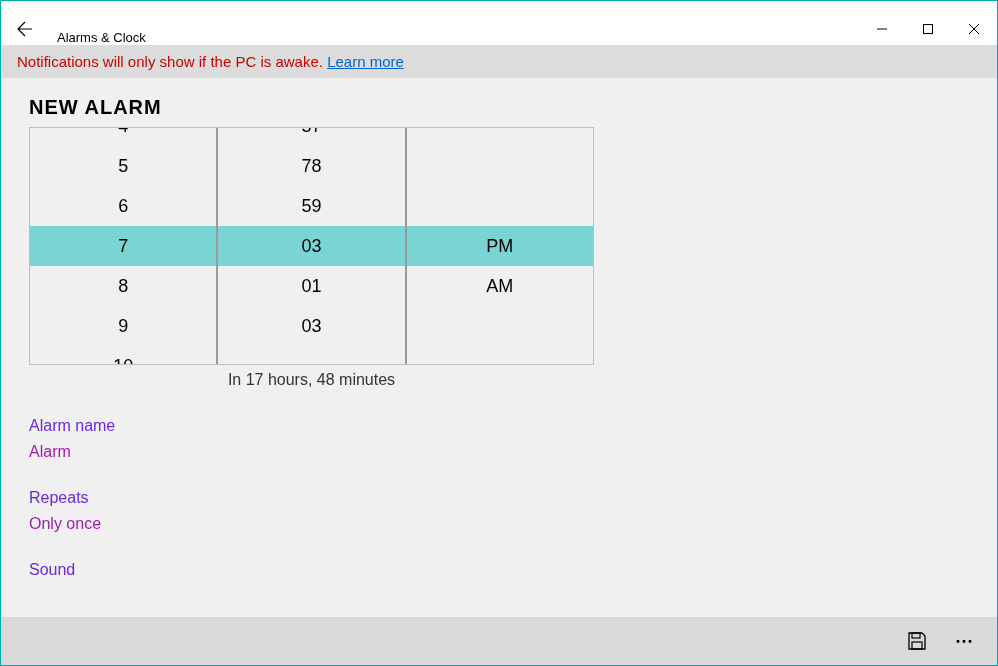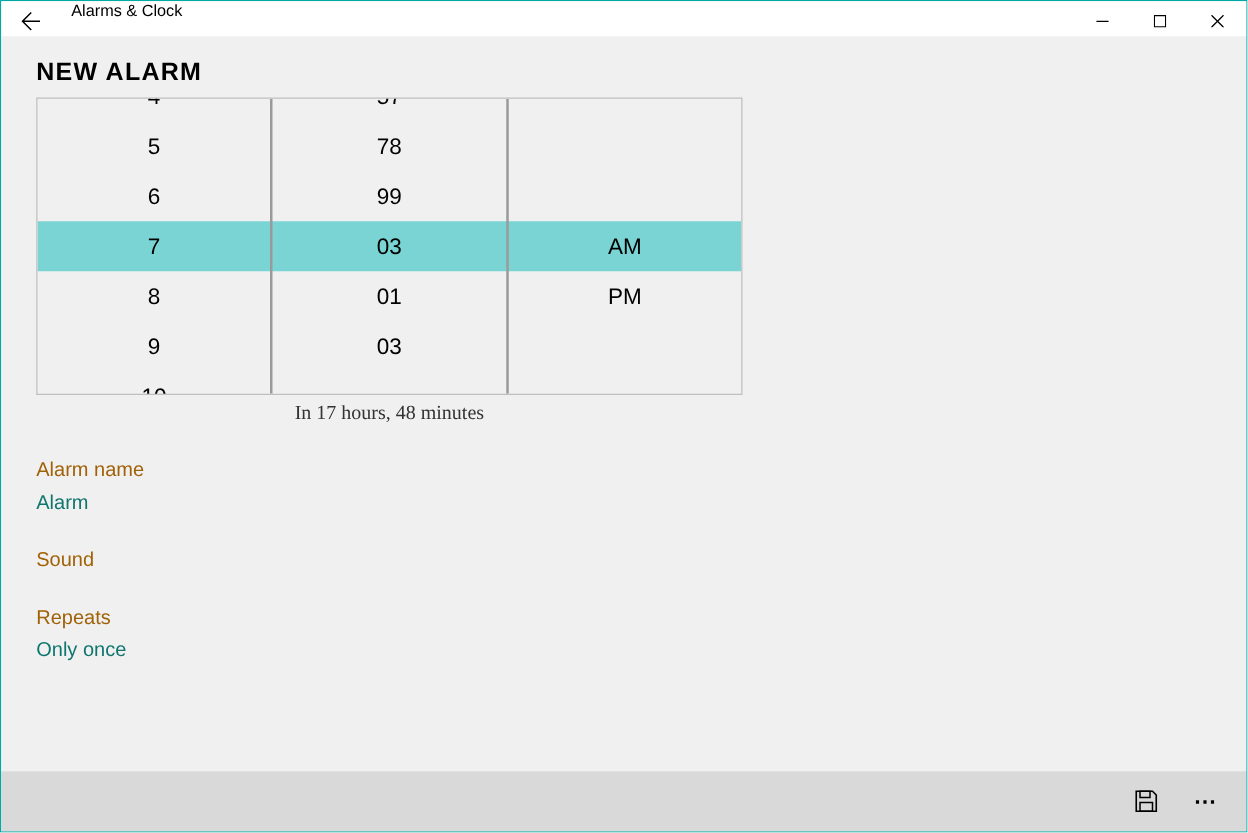--- a/index.html
+++ b/index.html
@@ -1,39 +1,39 @@
 <!DOCTYPE html>
 <html><head>
   <meta charset="utf-8">
   <style>
     * { margin: 0; padding: 0; box-sizing: border-box; font-family: "Segoe UI", sans-serif; }
     html, body { width: 998px; height: 666px; overflow: hidden; background: #f0f0f0; }
     .window { width: 100%; height: 100%; border: 1px solid #00a9a3; display: flex; flex-direction: column; background: #fff; }
-    .titlebar { height: 28px; display: flex; align-items: flex-start; background: #fff; }
+    .titlebar { height: 44px; display: flex; align-items: flex-end; background: #fff; }
     .back-btn { width: 48px; height: 32px; display: flex; align-items: center; justify-content: center; cursor: pointer; }
     .back-btn svg { width: 16px; height: 16px; }
     .title { font-size: 13px; color: #000; margin-left: 8px; }
     .spacer { flex: 1; }
     .win-controls { display: flex; }
     .win-btn { width: 46px; height: 32px; display: flex; align-items: center; justify-content: center; cursor: pointer; }
     .win-btn svg { width: 10px; height: 10px; }
     .notice-bar { background: #dcdcdc; padding: 8px 16px; font-size: 15px; color: #c50500; }
     .notice-bar a { color: #0066cc; text-decoration: underline; cursor: pointer; }
     .content { flex: 1; padding: 18px 28px 16px 28px; overflow: hidden; background: #f0f0f0; }
     .page-heading { font-size: 20px; font-weight: 700; letter-spacing: 1px; margin-bottom: 8px; color: #000; }
     .time-picker { border: 1px solid #bfbfbf; width: 565px; height: 238px; background: #f0f0f0; position: relative; overflow: hidden; display: flex; }
     .tp-col { flex: 1; position: relative; }
     .tp-col + .tp-col { border-left: 2px solid #9a9a9a; }
     .tp-highlight { position: absolute; top: 98px; left: 0; right: 0; height: 40px; background: #7ad4d4; z-index: 0; pointer-events: none; }
     .tp-scroller { position: absolute; left: 0; right: 0; display: flex; flex-direction: column; z-index: 1; }
     .tp-item { height: 40px; line-height: 40px; text-align: center; font-size: 18px; color: #000; cursor: pointer; }
-    .countdown { width: 565px; text-align: center; font-size: 16px; color: #333; margin-top: 6px; font-family: Liberation Serif, serif; }
+    .countdown { width: 565px; text-align: center; font-size: 16px; color: #333; margin-top: 6px; }
     .field-group { margin-top: 28px; }
-    .field-label { font-size: 16px; color: #a16207; }
-    .field-value { font-size: 16px; color: #0f766e; margin-top: 8px; cursor: pointer; }
+    .field-label { font-size: 16px; color: #6d28d9; }
+    .field-value { font-size: 16px; color: #a21caf; margin-top: 8px; cursor: pointer; }
     .commandbar { height: 48px; background: #d9d9d9; display: flex; align-items: center; justify-content: flex-end; padding-right: 8px; }
     .cmd-btn { width: 48px; height: 48px; display: flex; align-items: center; justify-content: center; cursor: pointer; }
     .cmd-btn svg { width: 20px; height: 20px; }
     .more-dots { font-size: 18px; letter-spacing: 2px; font-weight: bold; }
   </style>
 </head>
 <body>
 
 <div class="window">
 
@@ -57,20 +57,23 @@
           </svg>
       </div>
       <div class="win-btn close">
         <svg viewBox="0 0 10 10">
             <path d="M0 0 L10 10 M10 0 L0 10" stroke="#000" stroke-width="1"></path>
           </svg>
       </div>
     </div>
   </div>
 
+  <div class="notice-bar">
+    <span>Notifications will only show if the PC is awake. </span><a>Learn more</a>
+  </div>
 
   <div class="content">
     <div class="page-heading">NEW ALARM</div>
 
     <div class="time-picker">
       <div class="tp-highlight"></div>
       <div class="tp-col">
         <div class="tp-scroller" id="hour-scroller" style="top: -22px;">
             <div class="tp-item">4</div>
             <div class="tp-item">5</div>
@@ -78,48 +81,48 @@
             <div class="tp-item">7</div>
             <div class="tp-item">8</div>
             <div class="tp-item">9</div>
             <div class="tp-item">10</div>
           </div>
       </div>
       <div class="tp-col">
         <div class="tp-scroller" id="minute-scroller" style="top: -22px;">
             <div class="tp-item">57</div>
             <div class="tp-item">78</div>
-            <div class="tp-item">99</div>
+            <div class="tp-item">59</div>
             <div class="tp-item">03</div>
             <div class="tp-item">01</div>
             <div class="tp-item">03</div>
           </div>
       </div>
       <div class="tp-col">
         <div class="tp-scroller" id="period-scroller" style="top: 98px;">
+            <div class="tp-item">PM</div>
             <div class="tp-item">AM</div>
-            <div class="tp-item">PM</div>
           </div>
       </div>
     </div>
 
     <div class="countdown">In 17 hours, 48 minutes</div>
 
     <div class="field-group">
       <div class="field-label">Alarm name</div>
       <div class="field-value">Alarm</div>
     </div>
 
     <div class="field-group">
-      <div class="field-label">Sound</div>
+      <div class="field-label">Repeats</div>
+      <div class="field-value">Only once</div>
     </div>
 
     <div class="field-group">
-      <div class="field-label">Repeats</div>
-      <div class="field-value">Only once</div>
+      <div class="field-label">Sound</div>
     </div>
   </div>
 
   <div class="commandbar">
     <div class="cmd-btn">
       <svg viewBox="0 0 20 20">
         <path d="M2 2 H15 L18 5 V18 H2 Z" stroke="#000" stroke-width="1.3" fill="none"></path>
         <rect x="5" y="2" width="8" height="5" stroke="#000" stroke-width="1.2" fill="none"></rect>
         <rect x="5" y="11" width="10" height="7" stroke="#000" stroke-width="1.2" fill="none"></rect>
       </svg>

